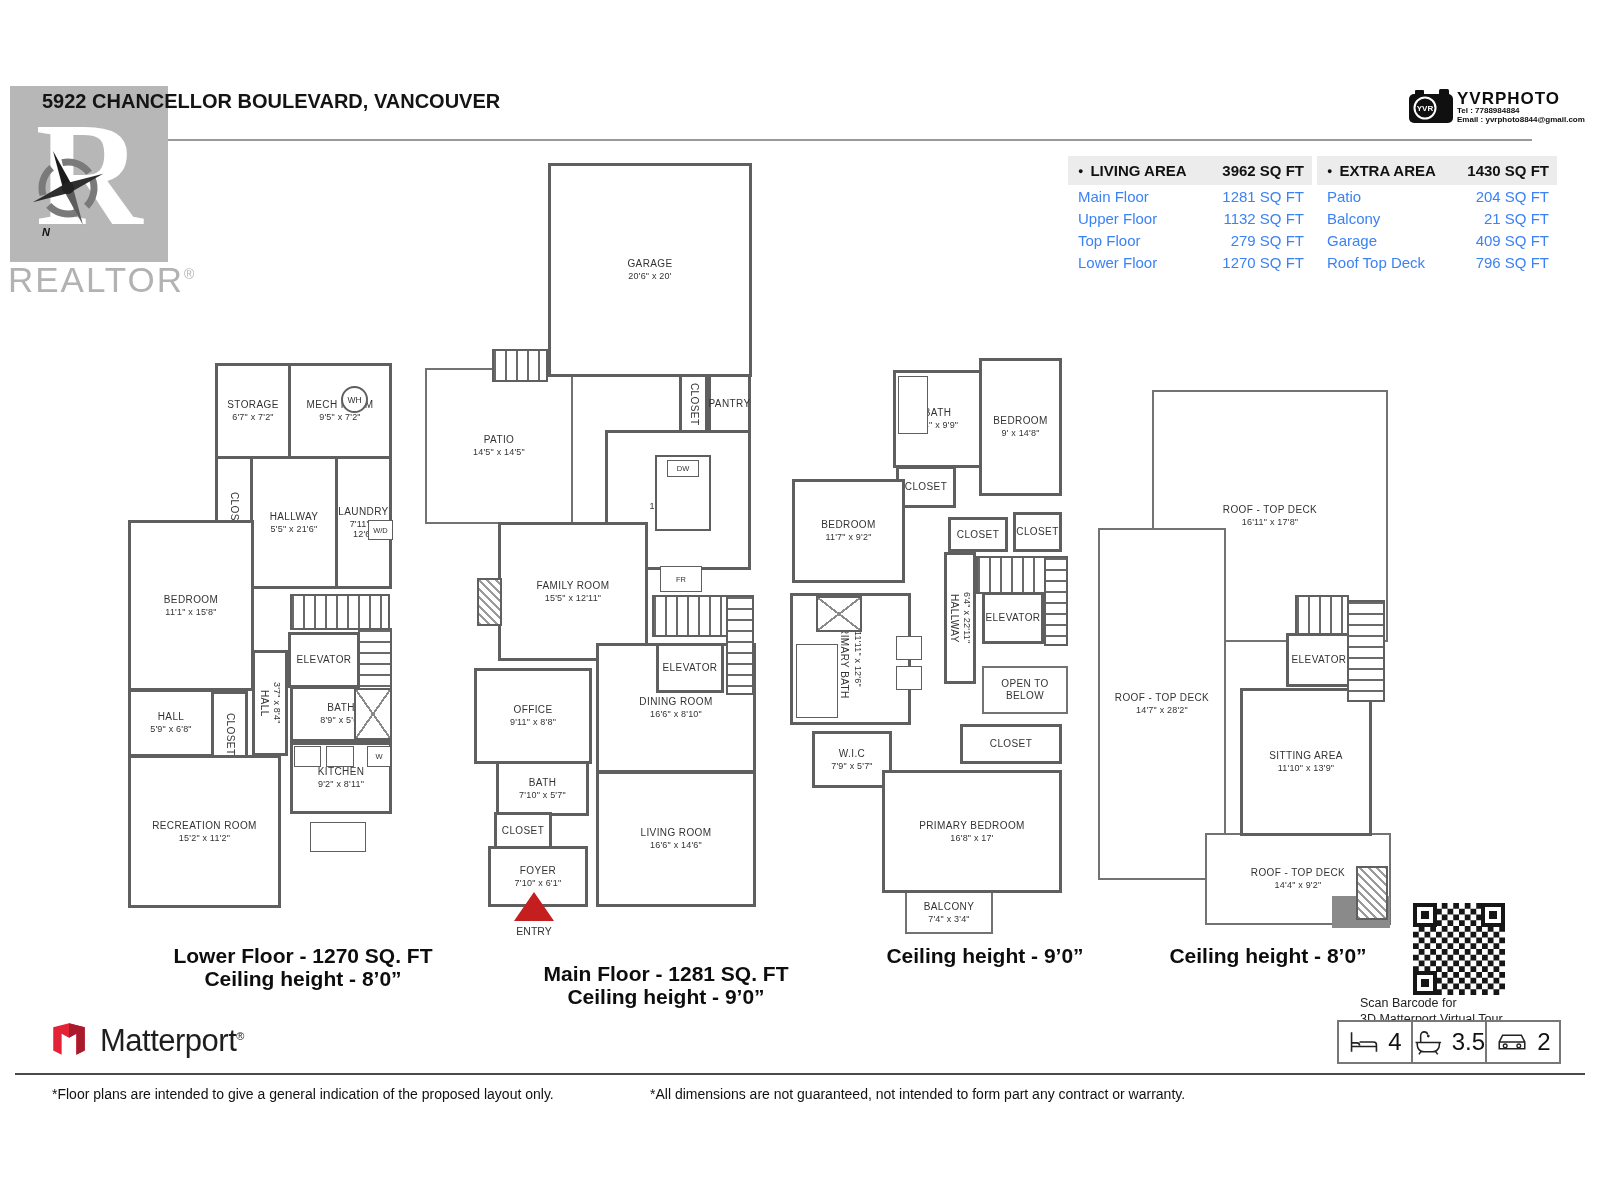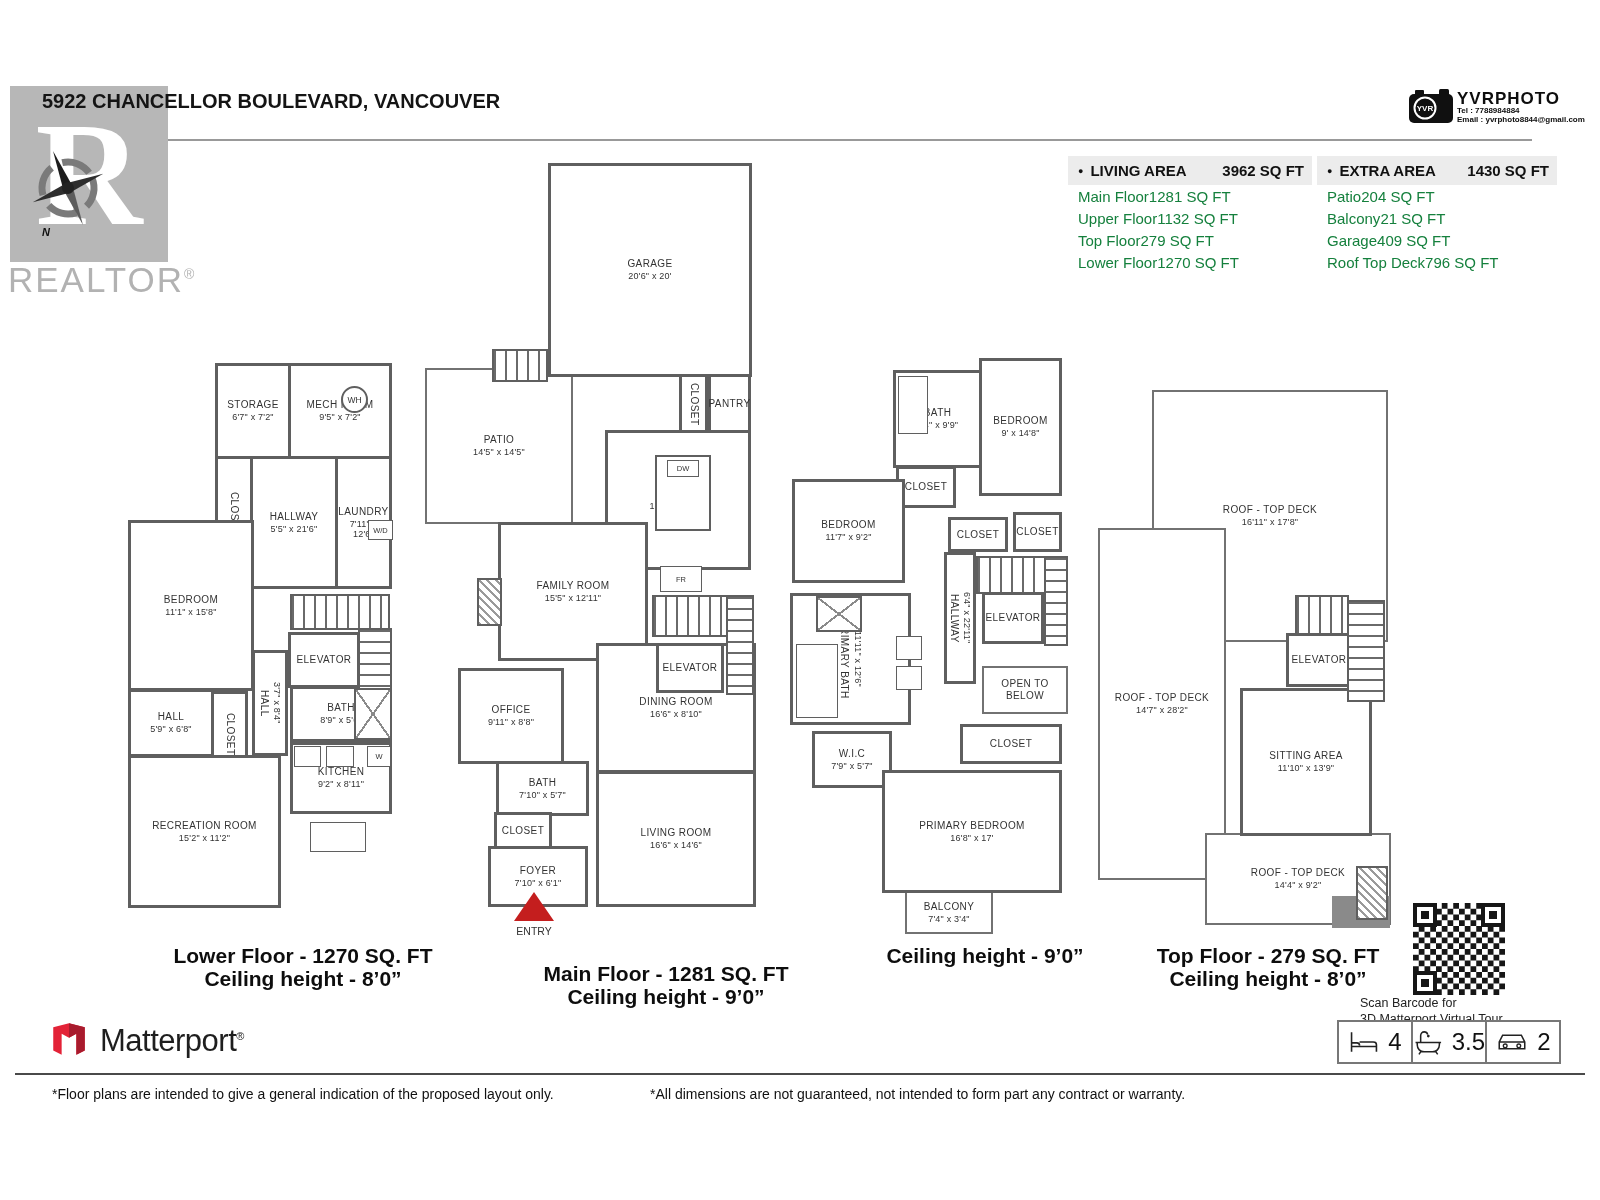--- a/index.html
+++ b/index.html
@@ -19,21 +19,21 @@
   .yvr-brand{position:absolute;left:1457px;top:89px;font-size:17px;font-weight:bold;letter-spacing:1px;color:#0d0d0d;z-index:6;}
   .yvr-tel{position:absolute;left:1457px;top:106px;font-size:8px;font-weight:bold;color:#0d0d0d;z-index:6;}
   .yvr-email{position:absolute;left:1457px;top:115px;font-size:8px;font-weight:bold;color:#0d0d0d;z-index:6;}
   
   .atable{position:absolute;top:156px;width:244px;z-index:6;}
   .atable.living{left:1068px;} .atable.extra{left:1317px;width:240px;}
   .ahead{display:flex;justify-content:space-between;align-items:center;background:#ececec;
          font-weight:bold;font-size:15px;color:#111;padding:6px 8px 6px 10px;}
   .ahead .hl{display:flex;align-items:center;gap:7px;}
   .ahead .bullet{font-size:9px;}
-  .arow{display:flex;justify-content:flex-start;font-size:15px;color:#15803d;padding:2.5px 8px 2.5px 10px;}
+  .arow{display:flex;justify-content:space-between;font-size:15px;color:#3b82f6;padding:2.5px 8px 2.5px 10px;}
   
   .room{position:absolute;border:3.5px solid #5f5f5f;background:#fff;box-sizing:border-box;
         display:flex;flex-direction:column;align-items:center;justify-content:center;gap:1px;text-align:center;z-index:2;}
   .room.thin{border-width:2px;border-color:#727272;z-index:1;}
   .rname{font-size:10px;color:#333;letter-spacing:.4px;line-height:1.2;}
   .rdims{font-size:9px;color:#333;letter-spacing:.2px;line-height:1.15;}
   .vert{flex-direction:row;gap:2px;}
   .vert .rname,.vert .rdims{writing-mode:vertical-rl;}
   .stairs{position:absolute;border:2px solid #5f5f5f;background-color:#fff;box-sizing:border-box;z-index:3;}
   .stairs.h{background-image:repeating-linear-gradient(90deg,#6a6a6a 0 2px,transparent 2px 11px);}
@@ -253,21 +253,21 @@
   <div class="hatch" style="left:477px;top:578px;width:25px;height:48px"></div>
   <div class="room" style="left:596px;top:643px;width:160px;height:130px">
     <span class="rname">DINING ROOM</span>
       <span class="rdims">16'6" x 8'10"</span>
     </div>
   <div class="stairs h" style="left:652px;top:595px;width:78px;height:42px"></div>
   <div class="stairs v" style="left:726px;top:595px;width:28px;height:100px"></div>
   <div class="room" style="left:656px;top:643px;width:68px;height:50px">
     <span class="rname">ELEVATOR</span>
     </div>
-  <div class="room" style="left:458px;top:668px;width:106px;height:96px">
+  <div class="room" style="left:474px;top:668px;width:118px;height:96px">
     <span class="rname">OFFICE</span>
       <span class="rdims">9'11" x 8'8"</span>
     </div>
   <div class="room" style="left:496px;top:761px;width:93px;height:55px">
     <span class="rname">BATH</span>
       <span class="rdims">7'10" x 5'7"</span>
     </div>
   <div class="room" style="left:494px;top:812px;width:58px;height:38px">
     <span class="rname">CLOSET</span>
     </div>
@@ -368,21 +368,20 @@
   <div class="room" style="left:1286px;top:633px;width:66px;height:54px">
     <span class="rname">ELEVATOR</span>
     </div>
   <div class="room" style="left:1240px;top:688px;width:132px;height:148px">
     <span class="rname">SITTING AREA</span>
       <span class="rdims">11'10" x 13'9"</span>
     </div>
   <div class="hatch" style="left:1356px;top:866px;width:32px;height:54px"></div>
   <div class="grayblock" style="left:1332px;top:896px;width:58px;height:32px"></div>
   <div class="caption" style="left:1078px;top:944px">
-    <div>Top Floor - 279 SQ. FT</div>
       <div class="c2">Ceiling height - 8’0”</div>
     </div>
 </div>
 
 <div class="layer">
   <div class="mp">
     <svg width="42" height="42" viewBox="0 0 40 40">
       <path d="M5 7 L20 3 L35 7 L35 29 L27 33 L27 13 L20 17 L13 13 L13 33 L5 29 Z" fill="#e32237"></path>
       <path d="M20 3 L35 7 L35 29 L27 33 L27 13 L20 17 Z" fill="#a81b2d"></path>
     </svg>

